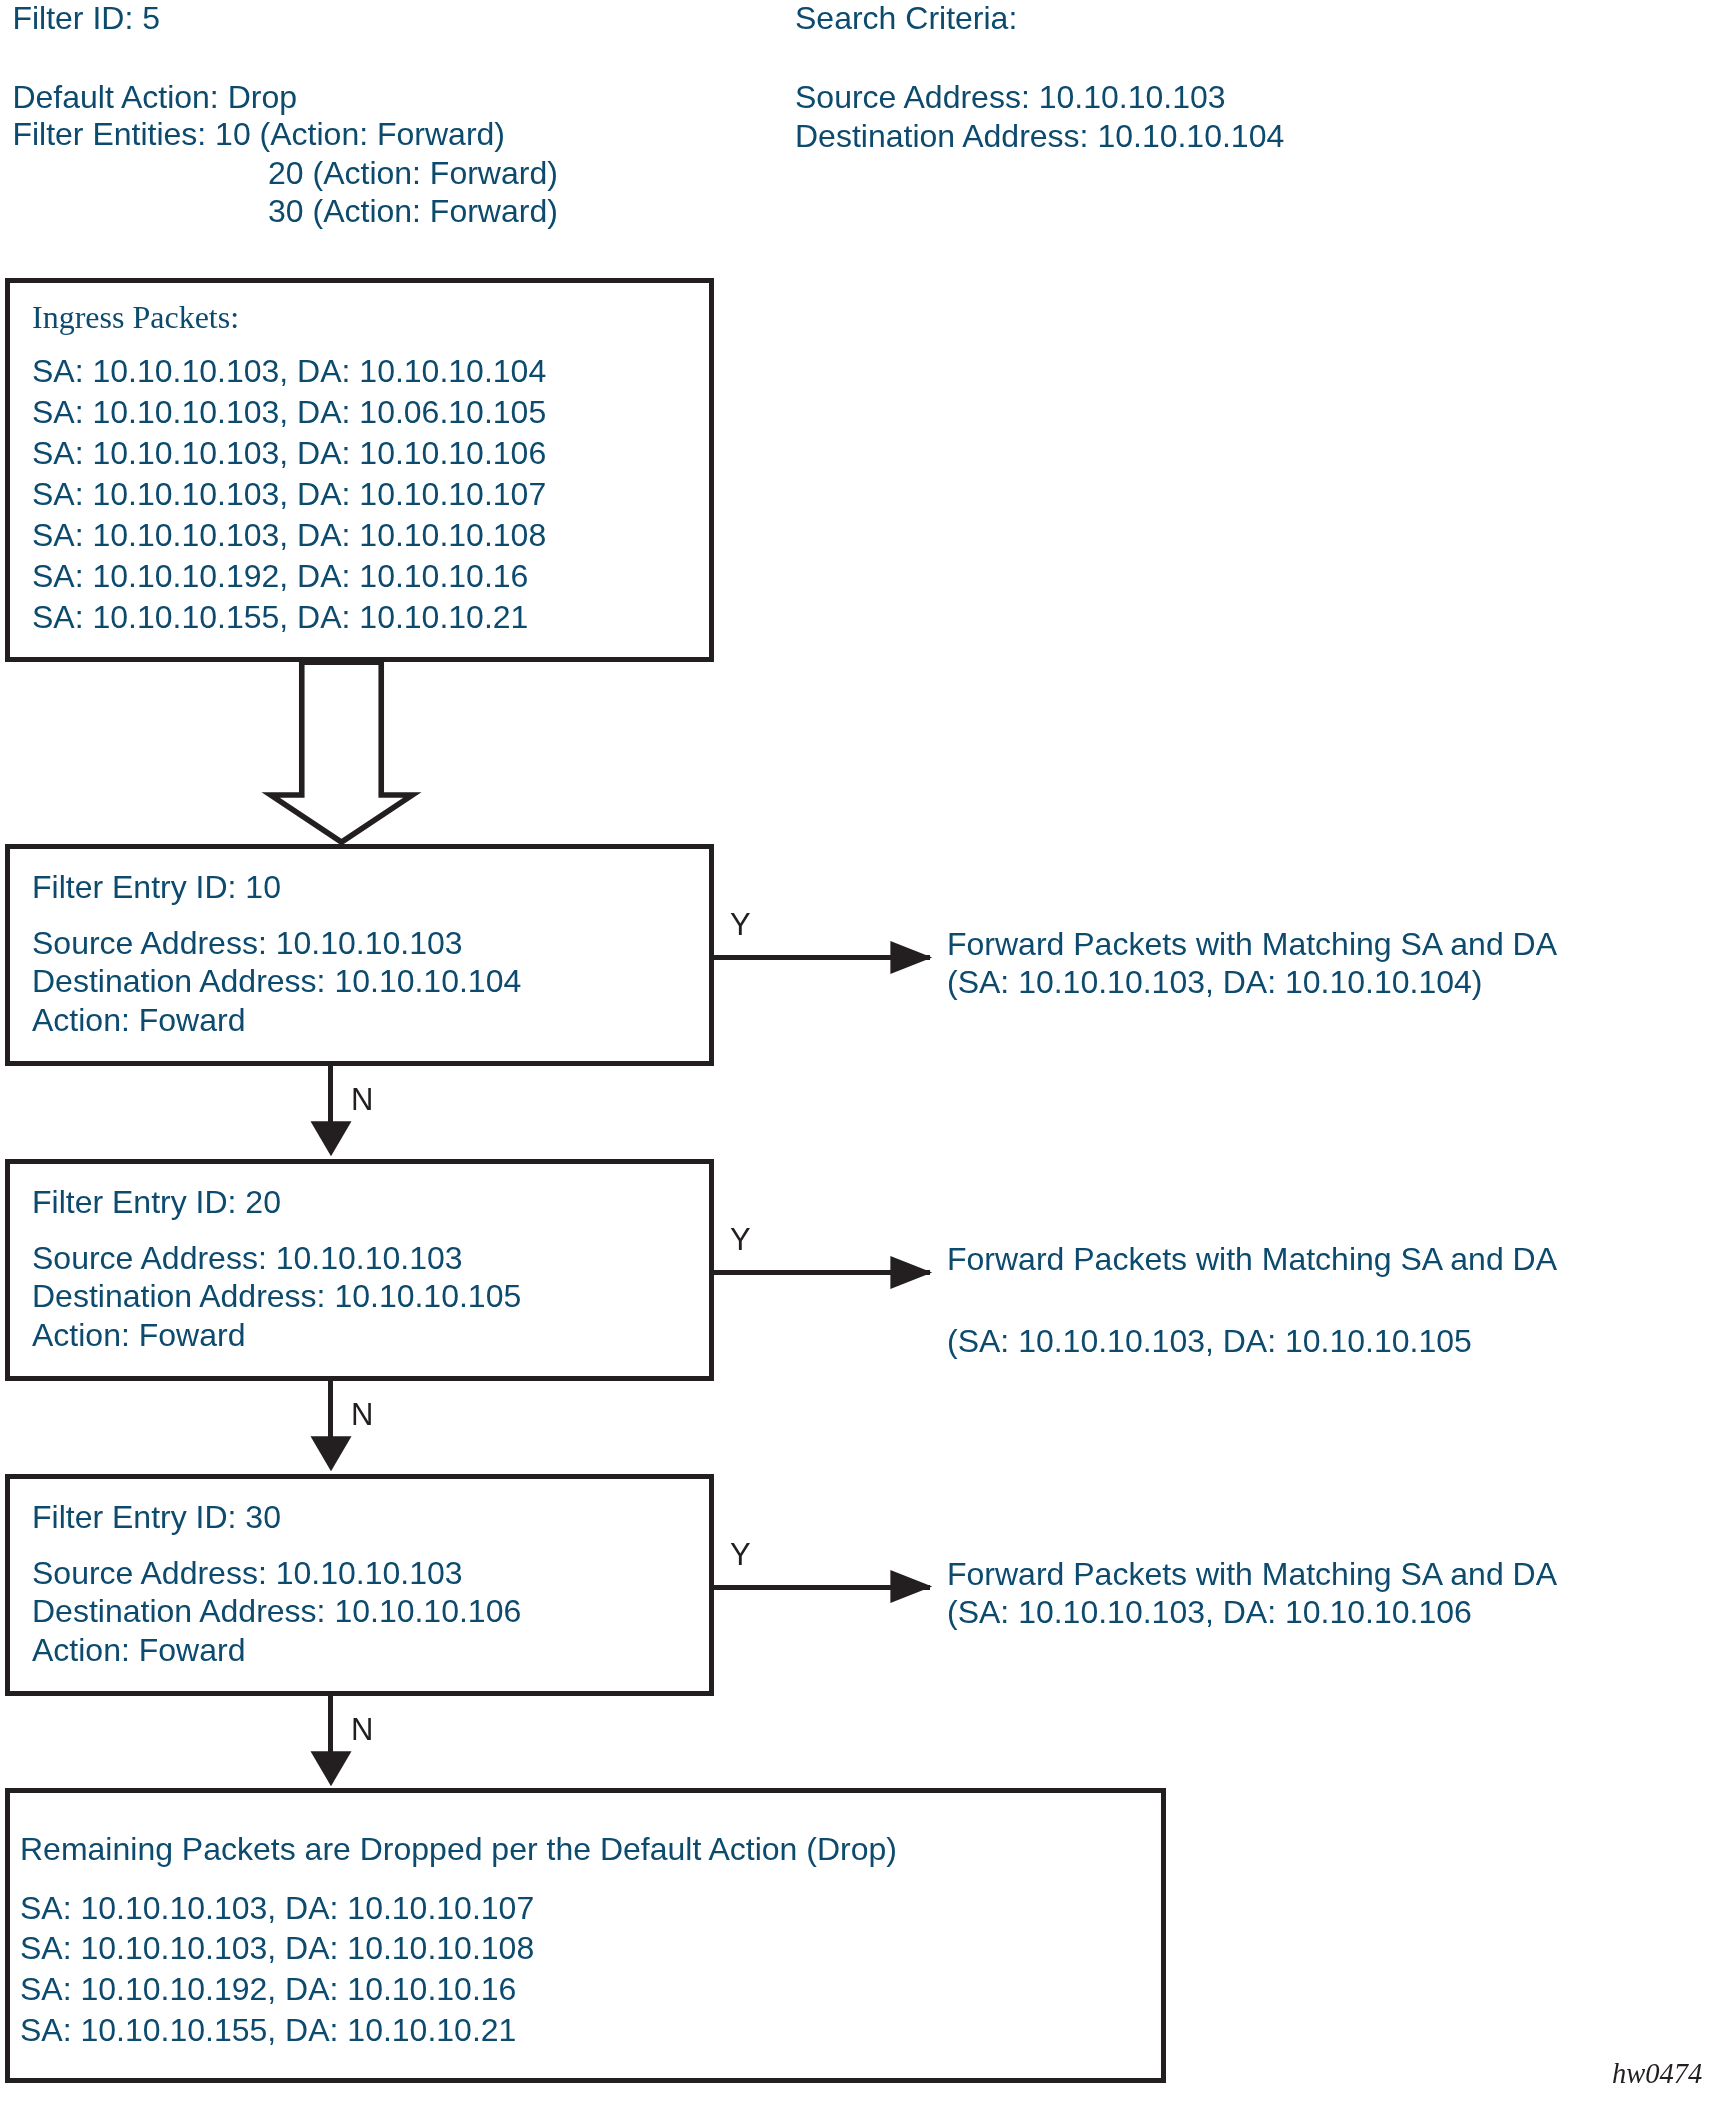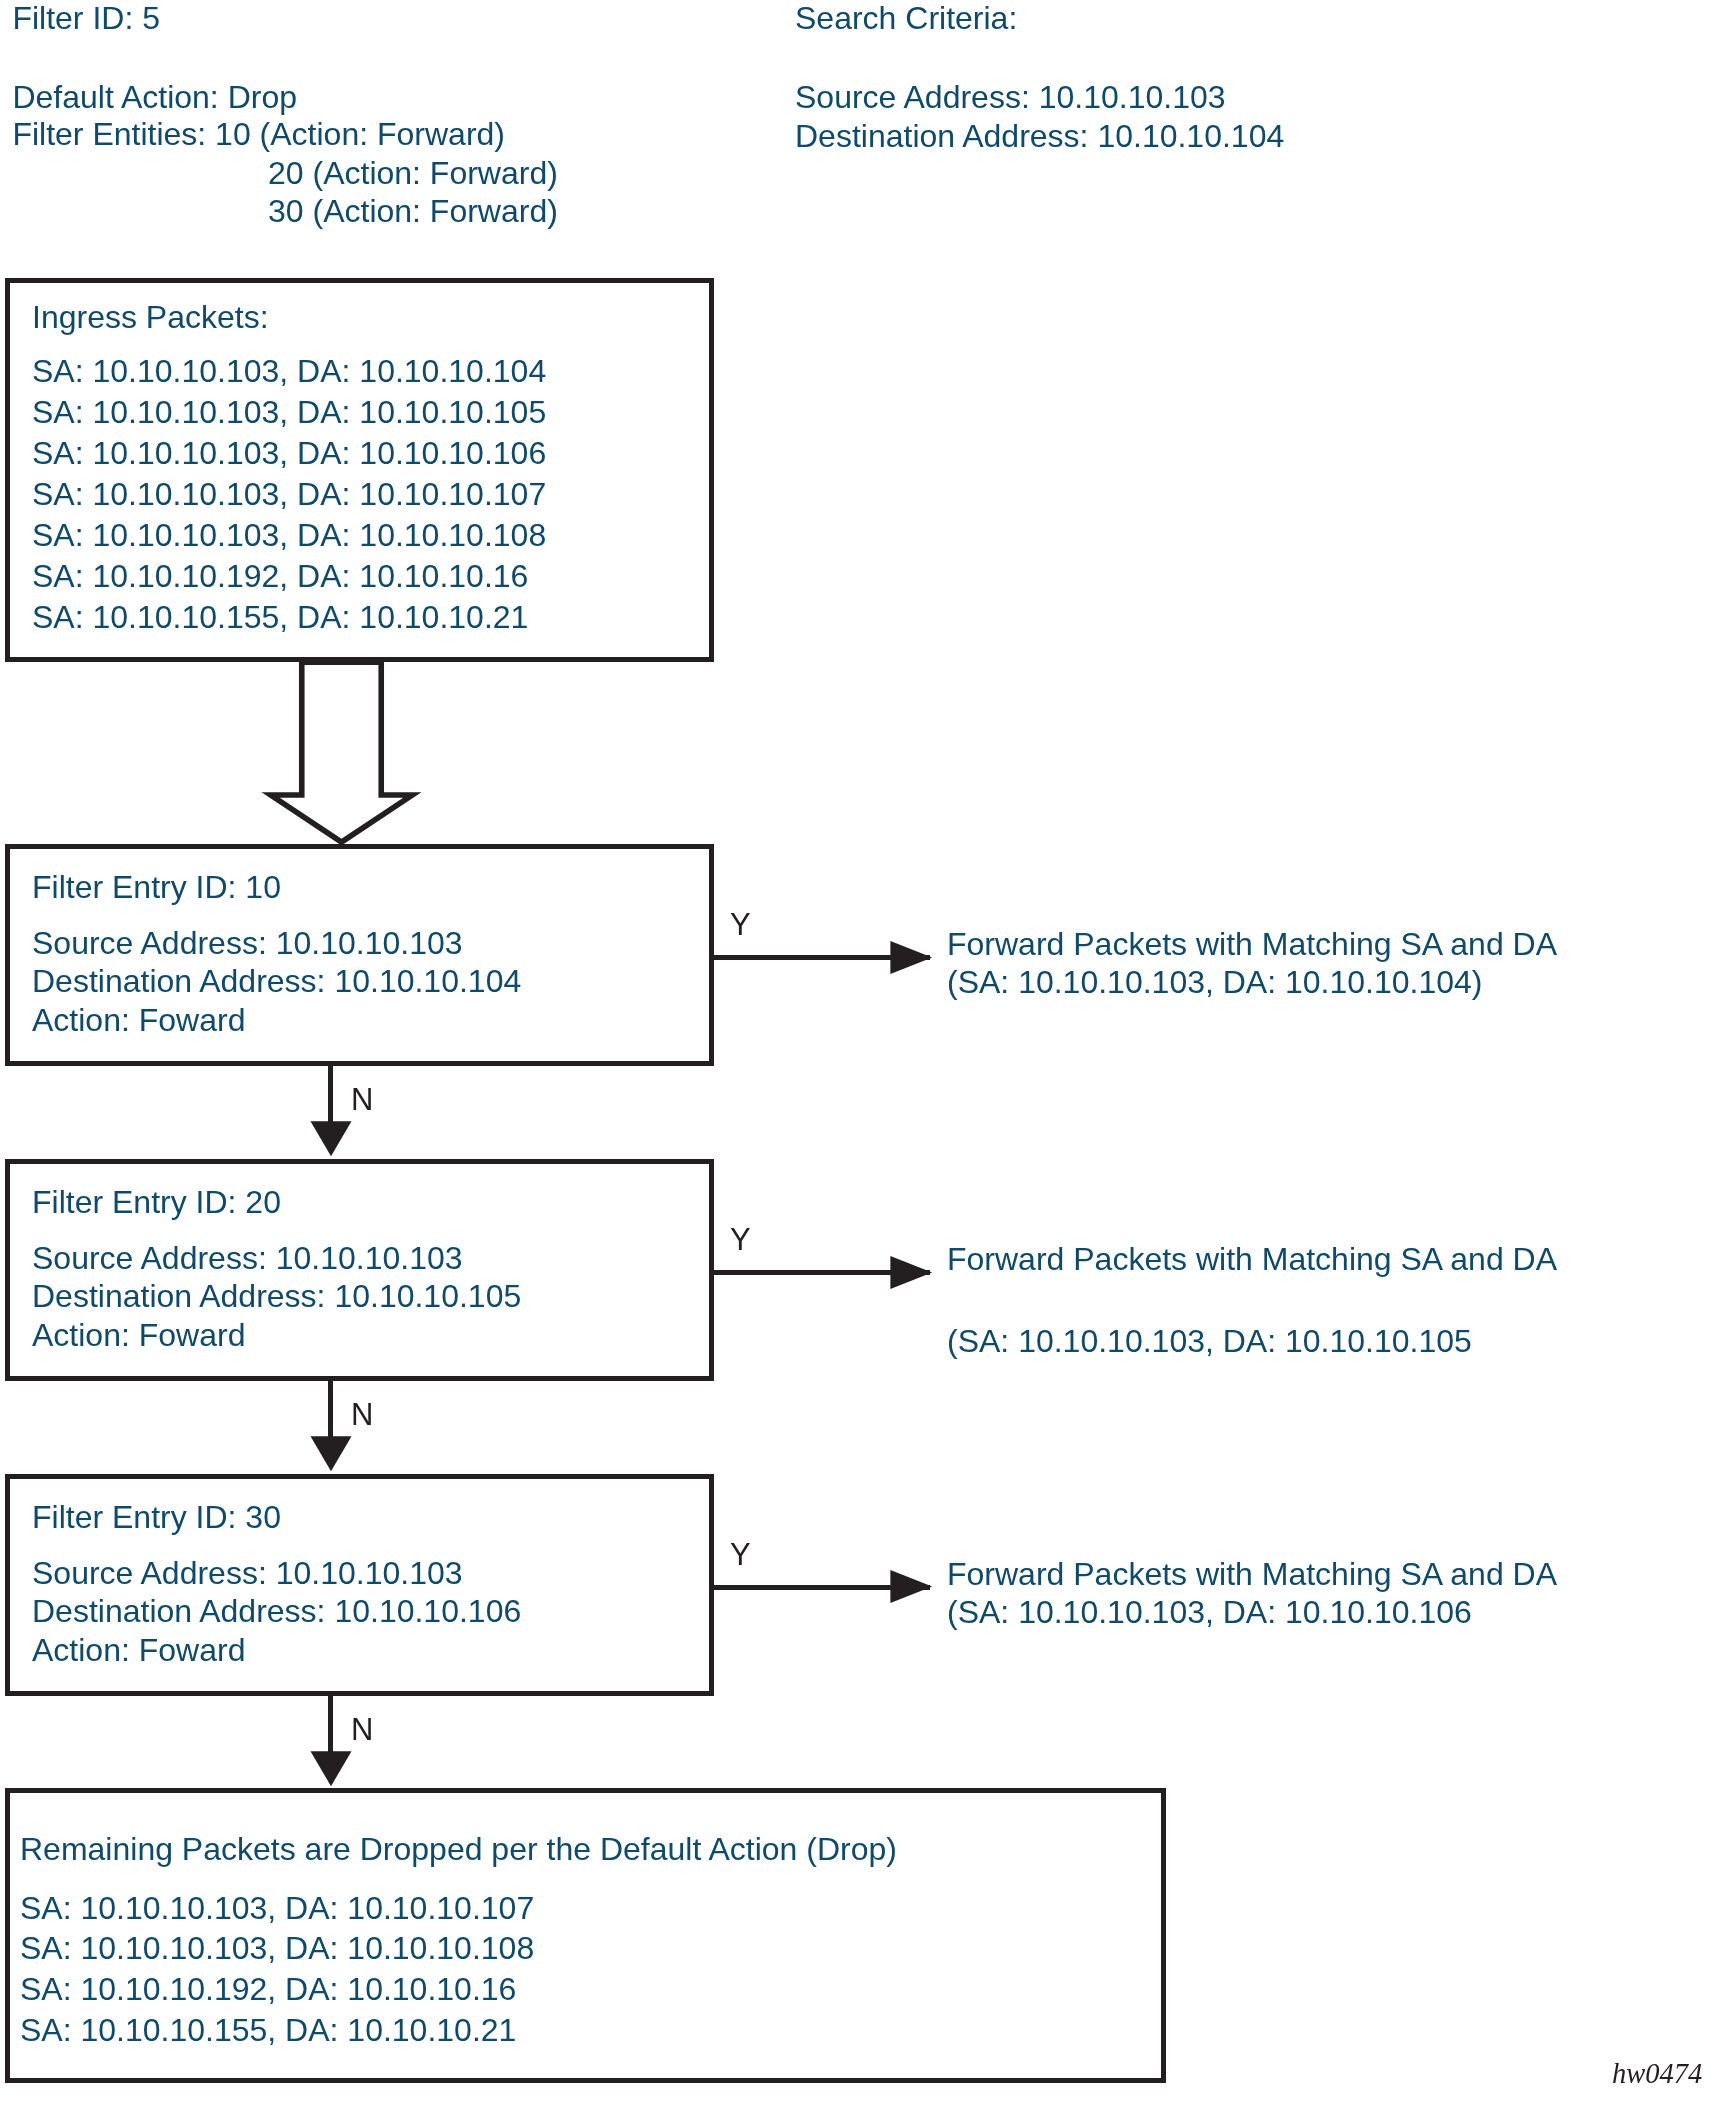--- a/index.html
+++ b/index.html
@@ -67,23 +67,23 @@
   <div class="txt" style="left:12.4px; top:115px;">Filter Entities: 10 (Action: Forward)</div>
   <div class="txt" style="left:268px; top:154px;">20 (Action: Forward)</div>
   <div class="txt" style="left:268px; top:192px;">30 (Action: Forward)</div>
 
   <div class="txt" style="left:795px; top:-1.2px;">Search Criteria:</div>
   <div class="txt" style="left:795px; top:78px;">Source Address: 10.10.10.103</div>
   <div class="txt" style="left:795px; top:117px;">Destination Address: 10.10.10.104</div>
 
   <div class="box" style="left:5px; top:278px; width:709px; height:384px;"></div>
 
-  <div class="txt" style="left:32px; top:298px;">Ingress Packets:</div>
+  <div class="txt" style="left:32px; top:298px;font-family:Liberation Serif, serif;">Ingress Packets:</div>
   <div class="txt" style="left:32px; top:352px;">SA: 10.10.10.103, DA: 10.10.10.104</div>
-  <div class="txt" style="left:32px; top:393px;">SA: 10.10.10.103, DA: 10.10.10.105</div>
+  <div class="txt" style="left:32px; top:393px;">SA: 10.10.10.103, DA: 10.06.10.105</div>
   <div class="txt" style="left:32px; top:434px;">SA: 10.10.10.103, DA: 10.10.10.106</div>
   <div class="txt" style="left:32px; top:475px;">SA: 10.10.10.103, DA: 10.10.10.107</div>
   <div class="txt" style="left:32px; top:516px;">SA: 10.10.10.103, DA: 10.10.10.108</div>
   <div class="txt" style="left:32px; top:557px;">SA: 10.10.10.192, DA: 10.10.10.16</div>
   <div class="txt" style="left:32px; top:598px;">SA: 10.10.10.155, DA: 10.10.10.21</div>
 
   <svg class="glyph" style="left:267px; top:662px;" width="149" height="184" viewBox="0 0 240 296">
     <path d="M 56 0 L 56 214 L 6 214 L 120 290 L 234 214 L 184 214 L 184 0 Z" fill="#ffffff" stroke="#231f20" stroke-width="9" stroke-linejoin="miter"></path>
   </svg>
 

